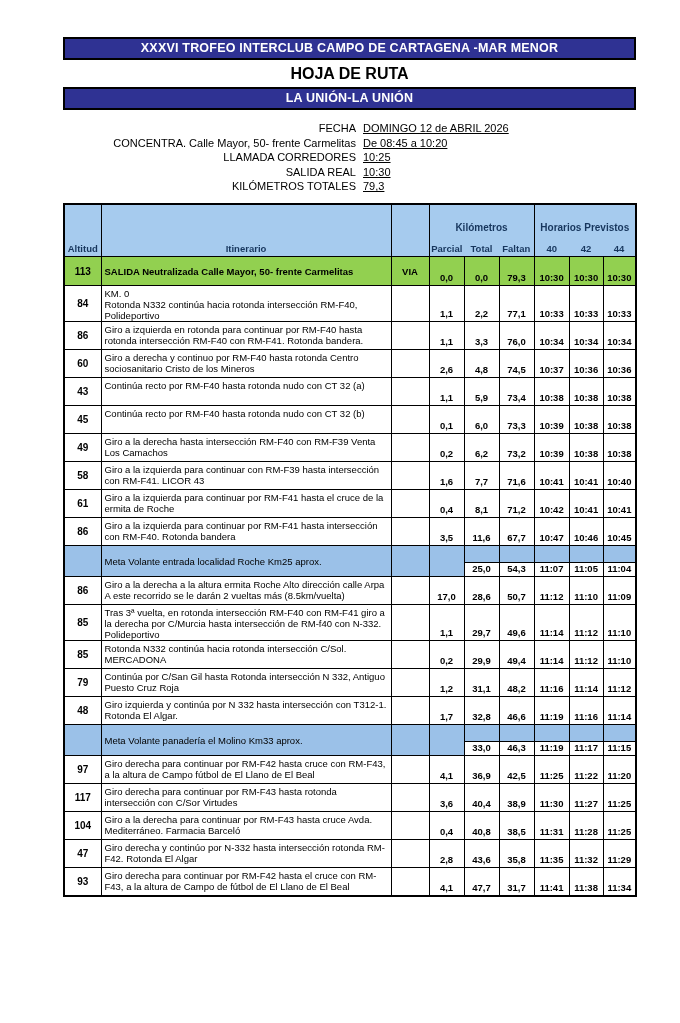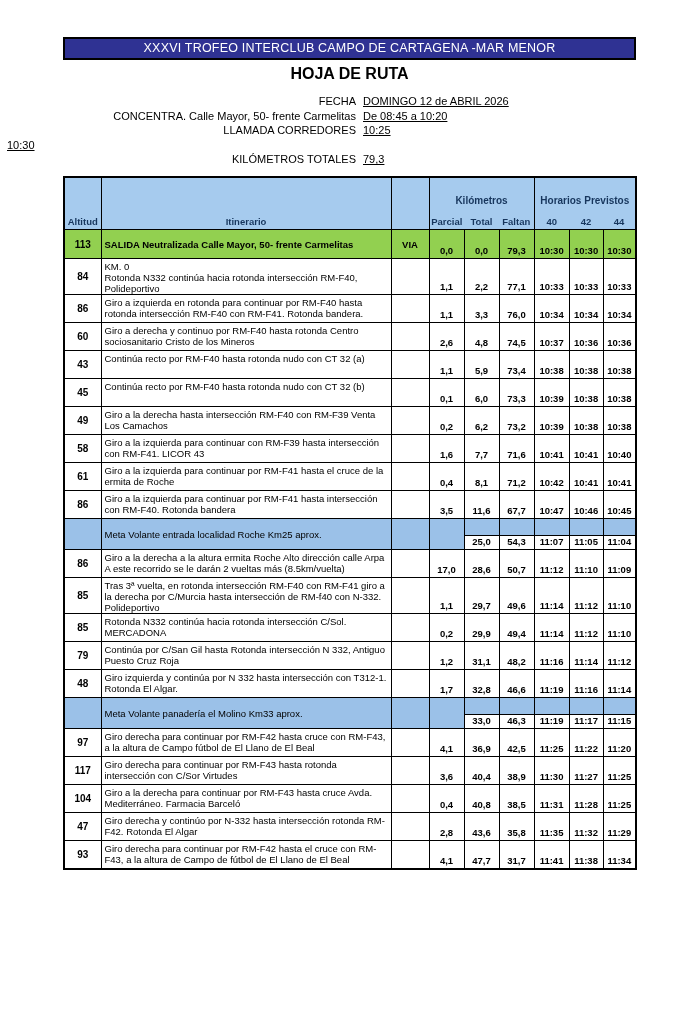--- a/index.html
+++ b/index.html
@@ -13,21 +13,21 @@
     font-family: "Liberation Sans", sans-serif;
     color: #000;
   }
   .title-bar {
     margin-left: 63px;
     width: 573px;
     height: 23px;
     background: var(--navy, #2F3293);
     border: 2px solid #000;
     color: #fff;
-    font-weight: normal;
+    font-weight: bold;
     font-size: 12.5px;
     line-height: 19px;
     text-align: center;
     letter-spacing: 0.2px;
   }
   .title-bar.first { margin-top: 37px; }
   .subtitle {
     margin-top: 5px;
     margin-left: 63px;
     width: 573px;
@@ -97,35 +97,39 @@
 <body>
 
 <div class="page">
 
   <div class="title-bar first">
     <span>XXXVI TROFEO INTERCLUB CAMPO DE CARTAGENA -MAR MENOR</span>
   </div>
 
   <div class="subtitle">HOJA DE RUTA</div>
 
+  <div class="title-bar second">
+    <span>LA UNIÓN-LA UNIÓN</span>
+  </div>
 
   <div class="info">
     <div class="info-row">
       <div class="info-label">FECHA</div>
       <div class="info-value">DOMINGO 12 de ABRIL 2026</div>
     </div>
     <div class="info-row">
       <div class="info-label">CONCENTRA. Calle Mayor, 50- frente Carmelitas</div>
       <div class="info-value">De 08:45 a 10:20</div>
     </div>
     <div class="info-row">
       <div class="info-label">LLAMADA CORREDORES</div>
       <div class="info-value">10:25</div>
     </div>
     <div class="info-row">
+      <div class="info-label">SALIDA REAL</div>
       <div class="info-value">10:30</div>
     </div>
     <div class="info-row">
       <div class="info-label">KILÓMETROS TOTALES</div>
       <div class="info-value">79,3</div>
     </div>
   </div>
 
   <table class="route">
     <colgroup>

